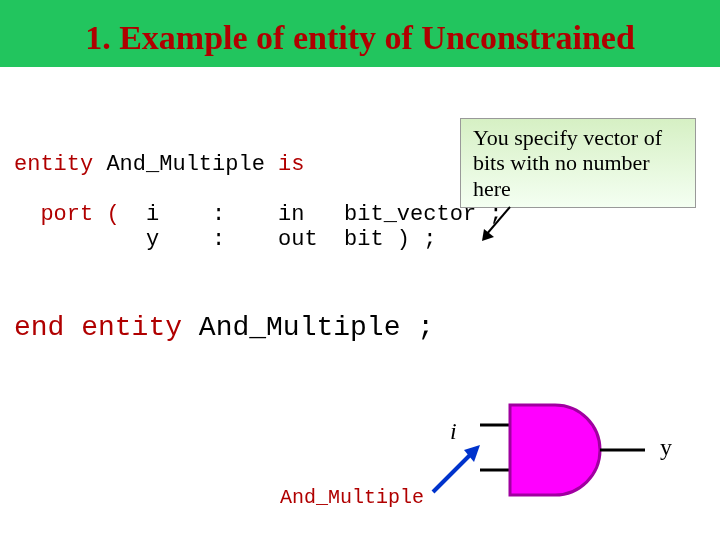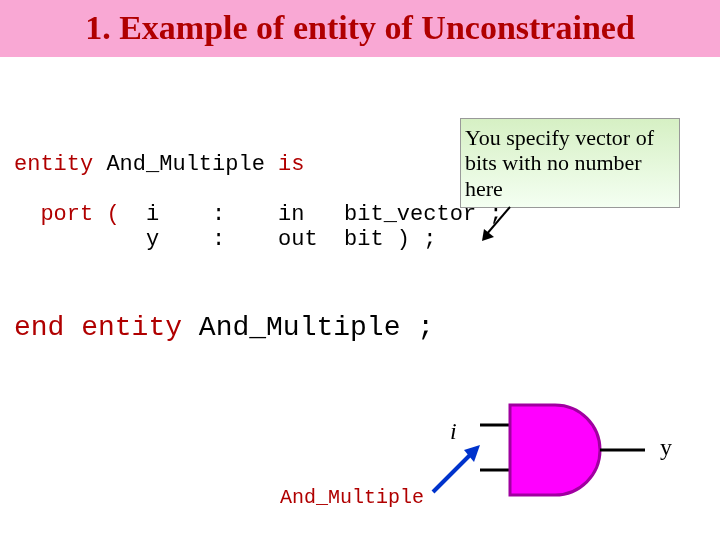--- a/index.html
+++ b/index.html
@@ -6,23 +6,23 @@
     margin: 0;
     padding: 0;
     width: 720px;
     height: 540px;
     background: #fff;
     font-family: "Times New Roman", serif;
     position: relative;
     overflow: hidden;
   }
   .title-bar {
-    background: #f9a8d4;
+    background: #22c55e;
     width: 100%;
-    padding: 8px 10px 10px 10px;
+    padding: 18px 10px 10px 10px;
     box-sizing: border-box;
   }
   .title-text {
     color: #b00000;
     font-weight: bold;
     font-size: 34px;
     text-align: center;
     line-height: 1.15;
   }
   .code-area {
@@ -35,21 +35,21 @@
   }
   .kw { color: #b00000; }
   .plain { color: #000; }
   .callout {
     position: absolute;
     left: 460px;
     top: 118px;
     width: 210px;
     background: linear-gradient(#d6f0c4, #f4fff2);
     border: 1px solid #999;
-    padding: 6px 4px;
+    padding: 6px 12px;
     font-size: 22px;
     line-height: 1.15;
   }
   .end-line {
     font-family: "Courier New", monospace;
     font-size: 28px;
     position: absolute;
     left: 14px;
     top: 312px;
     white-space: pre;

